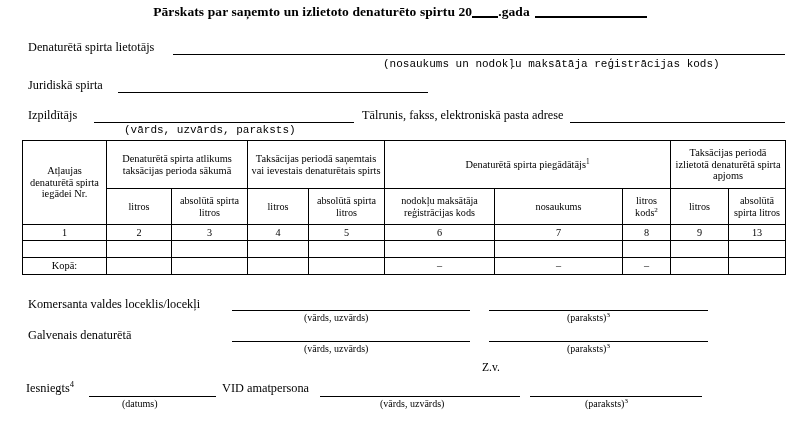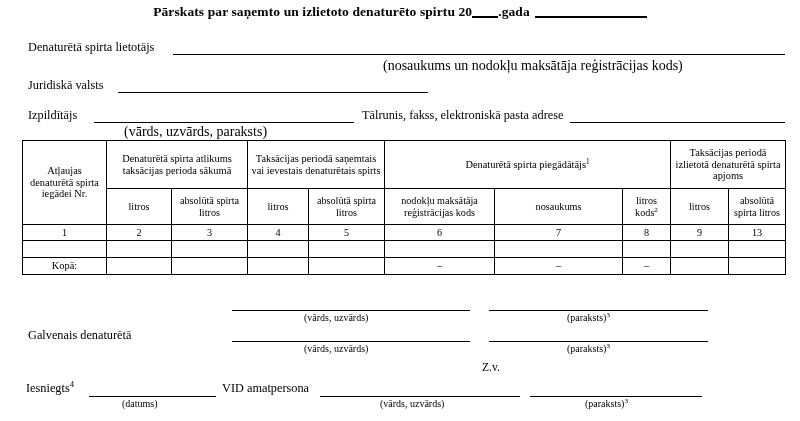--- a/index.html
+++ b/index.html
@@ -53,23 +53,24 @@
     font-size: 12.3px;
     white-space: nowrap;
   }
   .rule {
     position: absolute;
     border-bottom: 1px solid #000;
     height: 0;
   }
   .sub-note {
     position: absolute;
-    font-size: 14px;
+    font-size: 11px;
     white-space: nowrap;
     text-align: right;
+    font-family: Liberation Mono, monospace;
   }
 
   
   .tbl-wrap {
     position: absolute;
     left: 22px;
     top: 140px;
     width: 763px;
   }
   table.report {
@@ -121,21 +122,21 @@
 <div class="page">
 
   <div class="title">
     <span>Pārskats par saņemto un izlietoto denaturēto spirtu 20</span><span class="blank-short"></span><span>.gada</span><span class="blank-long"></span>
   </div>
 
   <div class="fld-label" style="left:28px; top:40px;">Denaturētā spirta lietotājs</div>
   <div class="rule" style="left:173px; top:54px; width:612px;"></div>
   <div class="sub-note" style="left:383px; top:58px;">(nosaukums un nodokļu maksātāja reģistrācijas kods)</div>
 
-  <div class="fld-label" style="left:28px; top:78px;">Juridiskā valsts</div>
+  <div class="fld-label" style="left:28px; top:78px;">Juridiskā spirta</div>
   <div class="rule" style="left:118px; top:92px; width:310px;"></div>
 
   <div class="fld-label" style="left:28px; top:108px;">Izpildītājs</div>
   <div class="rule" style="left:94px; top:122px; width:260px;"></div>
   <div class="sub-note" style="left:124px; top:124px;">(vārds, uzvārds, paraksts)</div>
 
   <div class="fld-label" style="left:362px; top:108px;">Tālrunis, fakss, elektroniskā pasta adrese</div>
   <div class="rule" style="left:570px; top:122px; width:215px;"></div>
 
   <div class="tbl-wrap">
@@ -204,20 +205,21 @@
           <td class="totalrow">–</td>
           <td class="totalrow">–</td>
           <td class="totalrow">–</td>
           <td class="totalrow"></td>
           <td class="totalrow"></td>
         </tr>
       </tbody>
     </table>
   </div>
 
+  <div class="sig-label" style="left:28px; top:297px;">Komersanta valdes loceklis/locekļi</div>
   <div class="rule" style="left:232px; top:310px; width:238px;"></div>
   <div class="sig-note" style="left:304px; top:312px;">(vārds, uzvārds)</div>
   <div class="rule rule-thick" style="left:489px; top:310px; width:219px;"></div>
   <div class="sig-note" style="left:567px; top:312px;"><span>(paraksts)</span><sup>3</sup></div>
 
   <div class="sig-label" style="left:28px; top:328px;">Galvenais denaturētā</div>
   <div class="rule" style="left:232px; top:341px; width:238px;"></div>
   <div class="sig-note" style="left:304px; top:343px;">(vārds, uzvārds)</div>
   <div class="rule rule-thick" style="left:489px; top:341px; width:219px;"></div>
   <div class="sig-note" style="left:567px; top:343px;"><span>(paraksts)</span><sup>3</sup></div>

